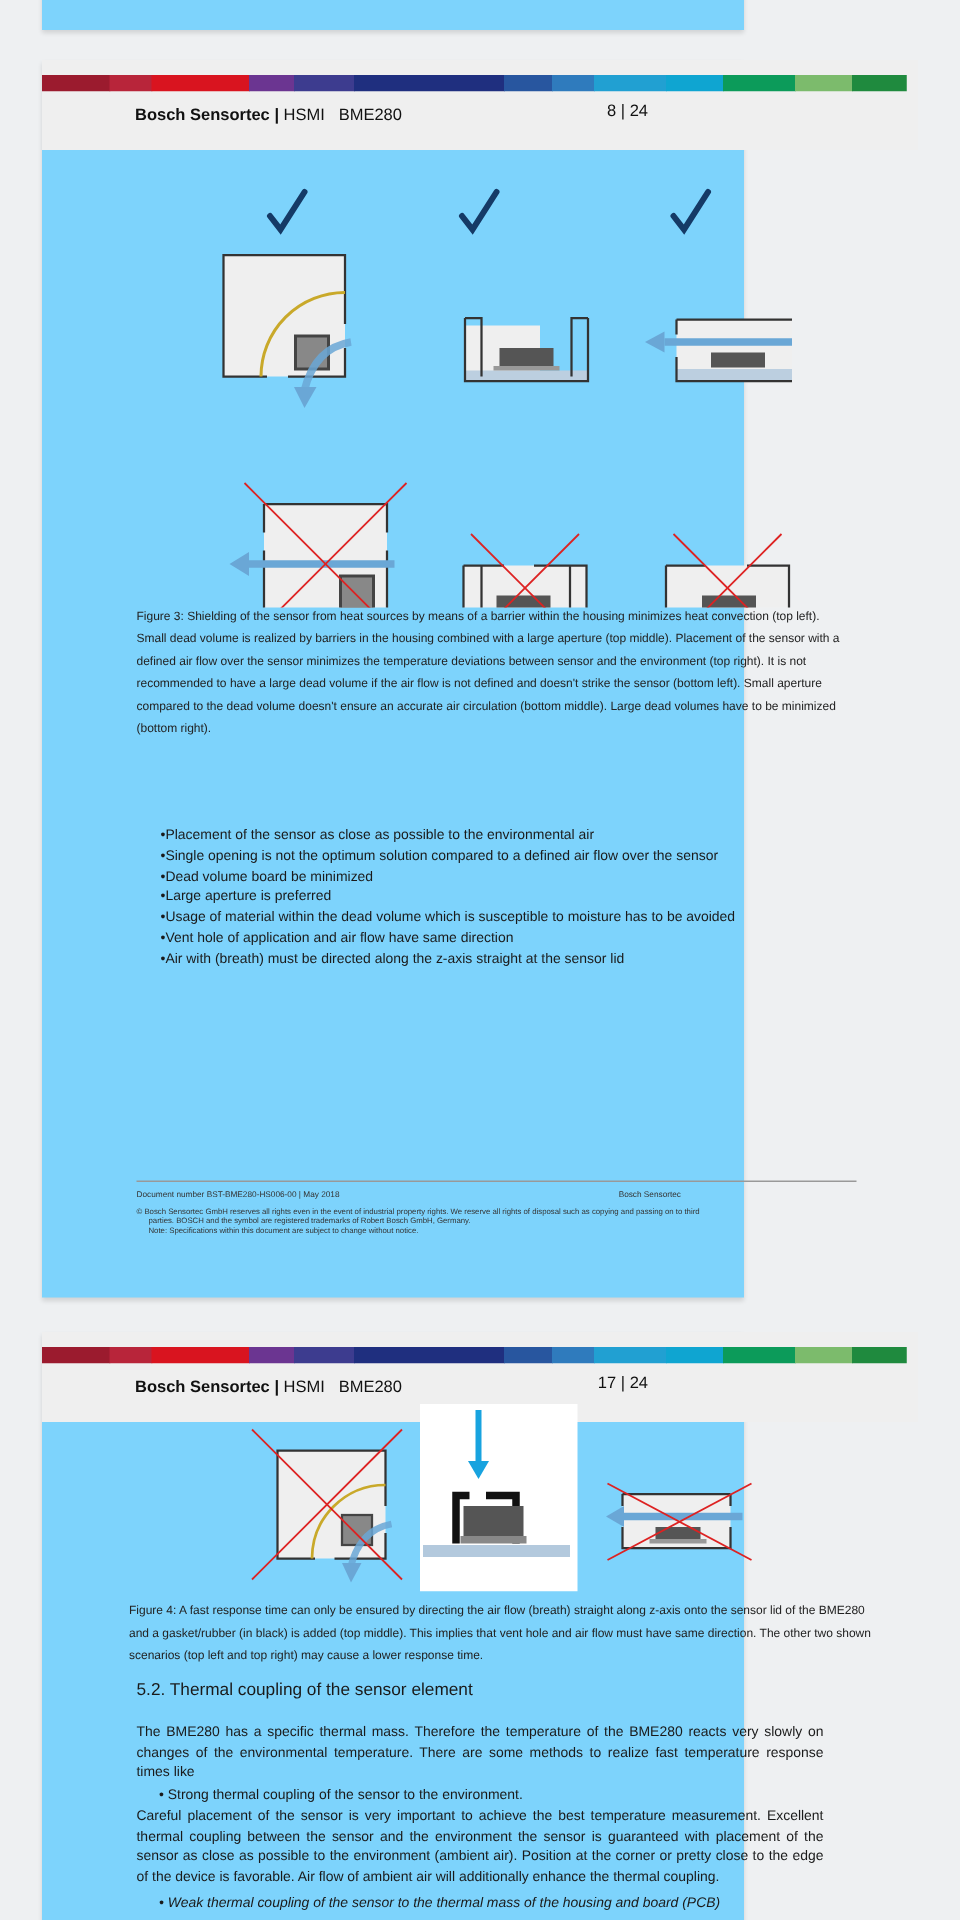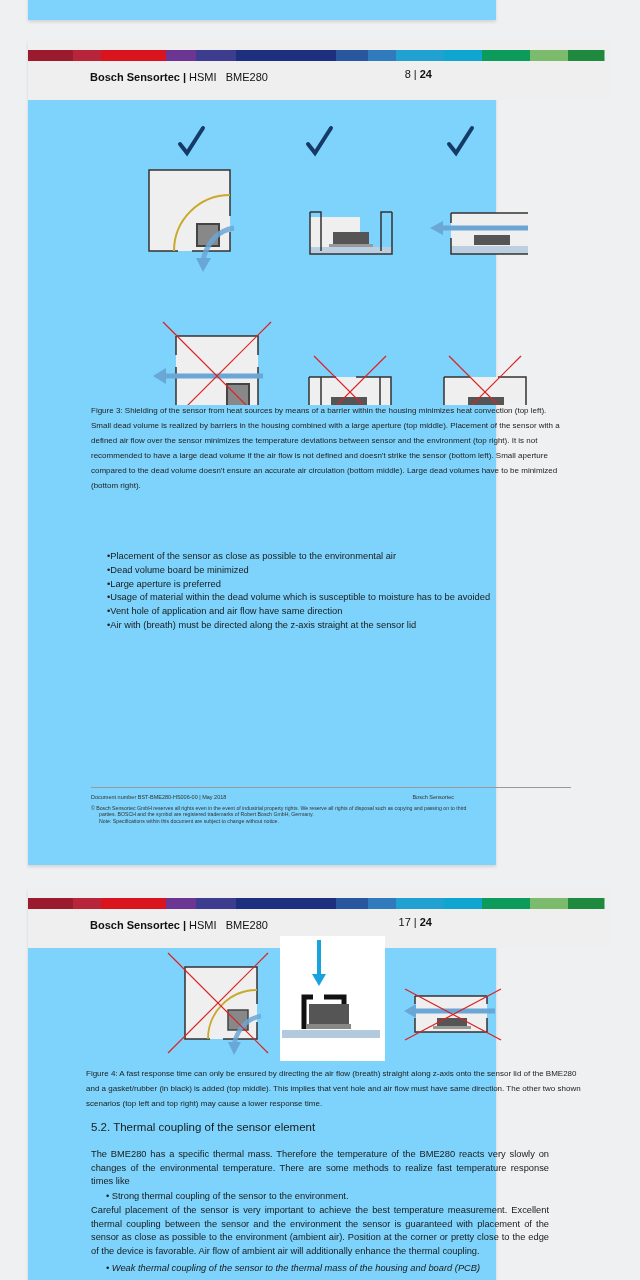--- a/index.html
+++ b/index.html
@@ -6,21 +6,21 @@
   body{width:640px;height:1280px;overflow:hidden;background:#eef0f2;position:relative;font-family:"Liberation Sans",sans-serif;color:#1a1a1a;}
   .page{position:absolute;left:28px;width:468px;background:#7dd3fc;box-shadow:0 2px 3px rgba(0,0,0,0.12);}
   #page-prev{top:-10px;height:30px;}
   #page13{top:40px;height:825px;}
   #page14{top:888px;height:420px;}
   .colorbar{position:absolute;left:0;top:10px;width:584px;height:11px;}
   .hdr-band{position:absolute;left:0;top:0;width:584px;height:60px;background:#efefef;}
   .hdr-title{position:absolute;left:62px;top:31px;font-size:11px;color:#111;white-space:nowrap;}
   .hdr-title b{font-weight:bold;}
   .hdr-page{position:absolute;right:64px;top:28px;font-size:11px;color:#111;white-space:nowrap;}
-  .hdr-page b{font-weight:bold;margin-top:32px;}
+  .hdr-page b{font-weight:normal;margin-top:32px;}
   .fig{position:absolute;}
   .caption{position:absolute;left:63px;width:470px;font-size:8px;line-height:15px;color:#222;}
   .para{position:absolute;left:63px;width:458px;font-size:9.3px;line-height:13.5px;text-align:justify;color:#1a1a1a;}
   .bullets{position:absolute;left:79px;font-size:9.3px;line-height:13.8px;color:#1a1a1a;margin:0;padding:0;list-style:none;}
   .bullets li{white-space:nowrap;}
   .footer-rule{position:absolute;left:63px;width:480px;height:1px;background:#999;}
   .foot-doc{position:absolute;left:63px;font-size:5.5px;color:#333;white-space:nowrap;}
   .foot-brand{position:absolute;right:42px;font-size:5.5px;color:#333;white-space:nowrap;}
   .foot-copy{position:absolute;left:63px;width:480px;font-size:5.2px;line-height:6.4px;color:#333;}
   .foot-copy div.indent{padding-left:8px;}
@@ -121,20 +121,21 @@
       <line x1="331" y1="236" x2="403" y2="308" stroke="#d22" stroke-width="1.2"></line>
       <line x1="403" y1="236" x2="331" y2="308" stroke="#d22" stroke-width="1.2"></line>
     </g>
   </svg>
 
   <div class="caption" style="top:363px;">Figure 3: Shielding of the sensor from heat sources by means of a barrier within the housing minimizes heat convection (top left). Small dead volume is realized by barriers in the housing combined with a large aperture (top middle). Placement of the sensor with a defined air flow over the sensor minimizes the temperature deviations between sensor and the environment (top right). It is not recommended to have a large dead volume if the air flow is not defined and doesn't strike the sensor (bottom left). Small aperture compared to the dead volume doesn't ensure an accurate air circulation (bottom middle). Large dead volumes have to be minimized (bottom right).</div>
 
 
   <ul class="bullets" style="top:510px;">
     <li>•Placement of the sensor as close as possible to the environmental air</li>
+    <li>•Single opening is not the optimum solution compared to a defined air flow over the sensor</li>
     <li>•Dead volume board be minimized</li>
     <li>•Large aperture is preferred</li>
     <li>•Usage of material within the dead volume which is susceptible to moisture has to be avoided</li>
     <li>•Vent hole of application and air flow have same direction</li>
     <li>•Air with (breath) must be directed along the z-axis straight at the sensor lid</li>
   </ul>
 
   <div class="footer-rule" style="top:747px;"></div>
   <div class="foot-doc" style="top:754px;">Document number BST-BME280-HS006-00 | May 2018</div>
   <div class="foot-brand" style="top:754px;">Bosch Sensortec</div>

